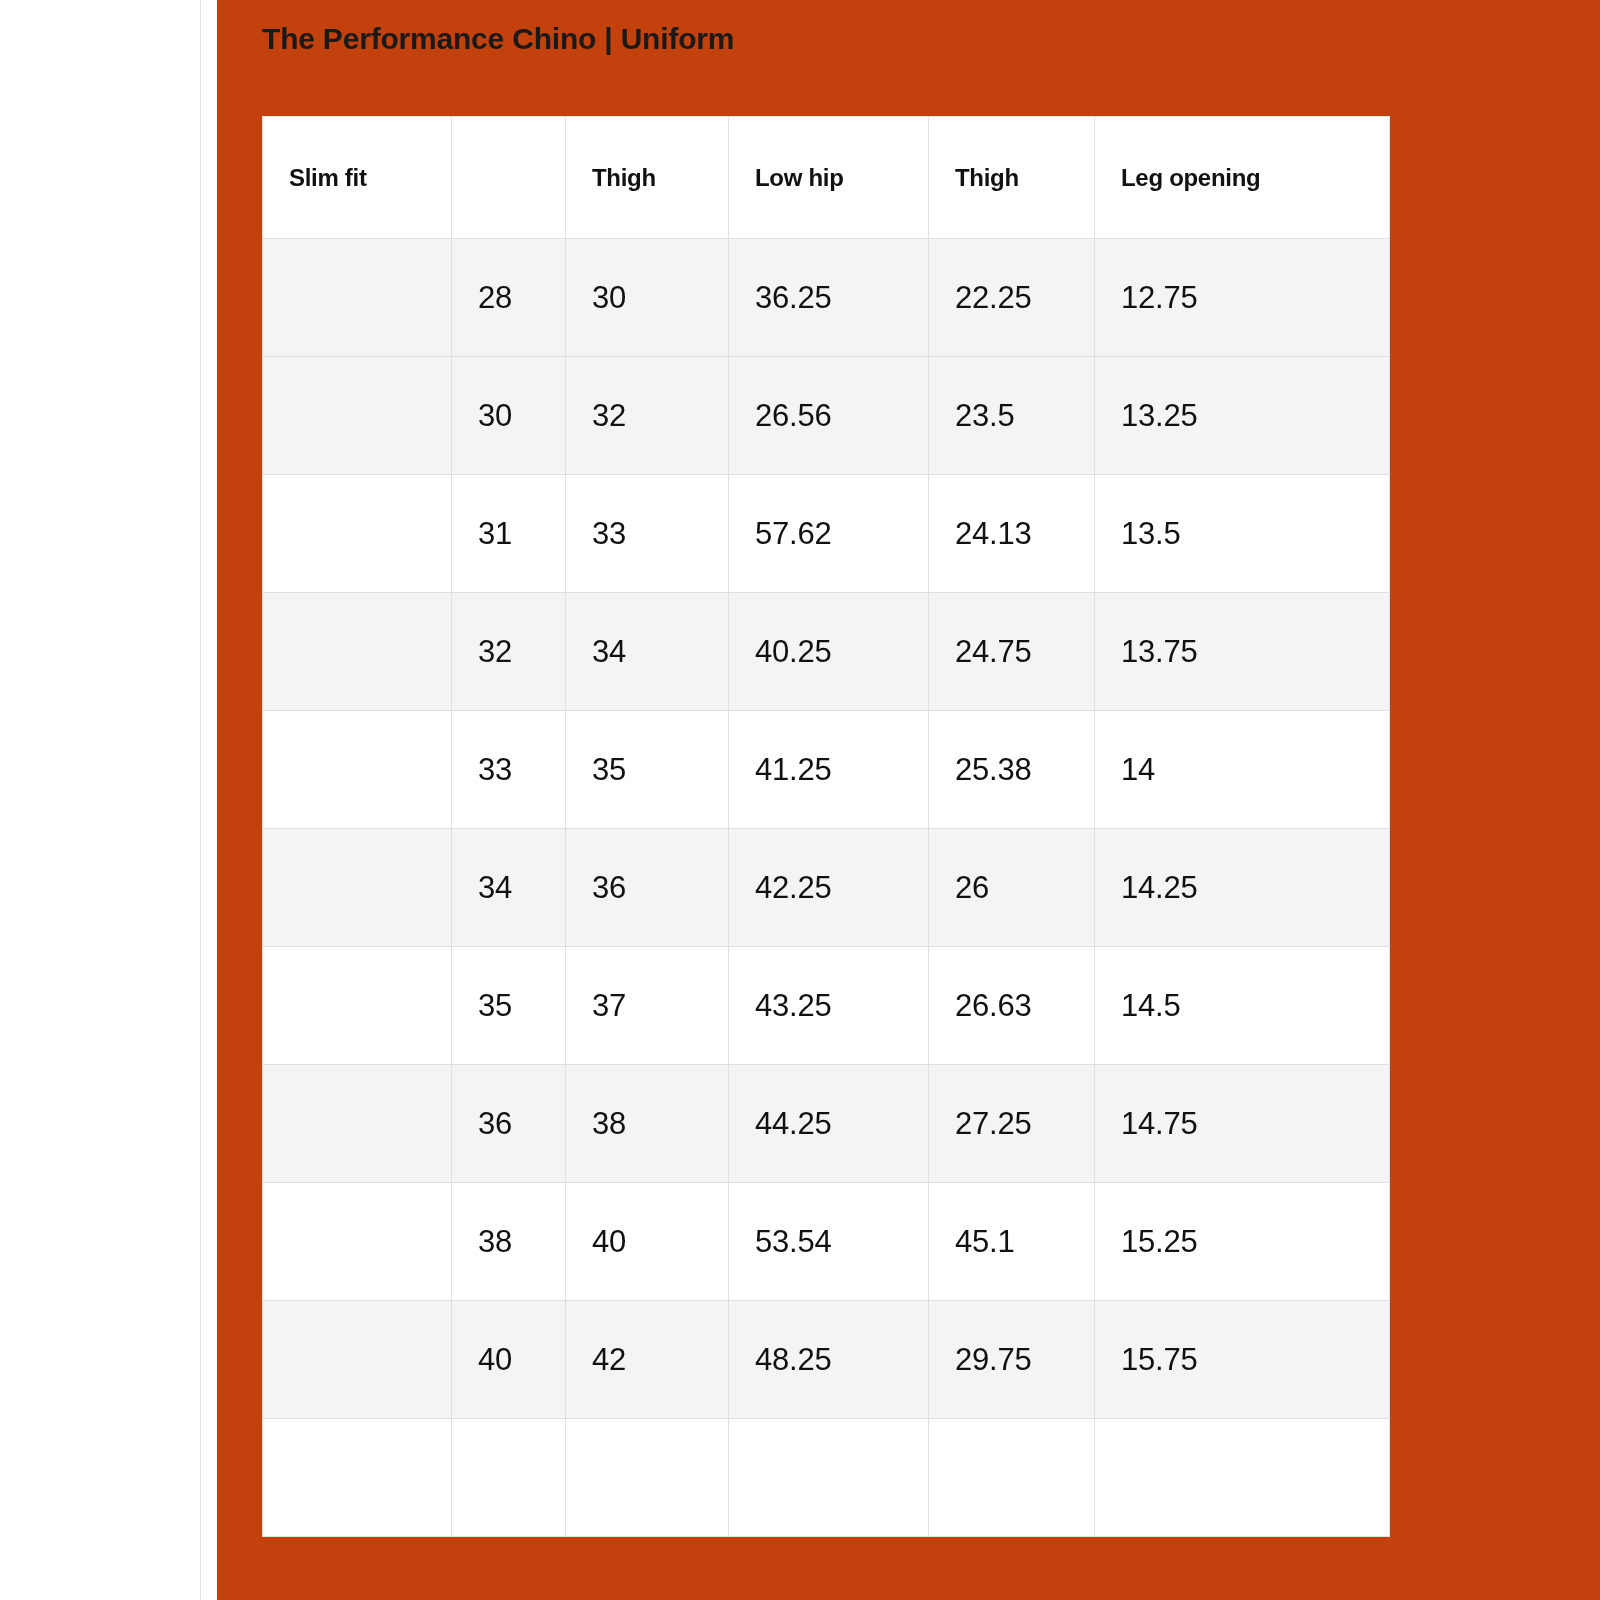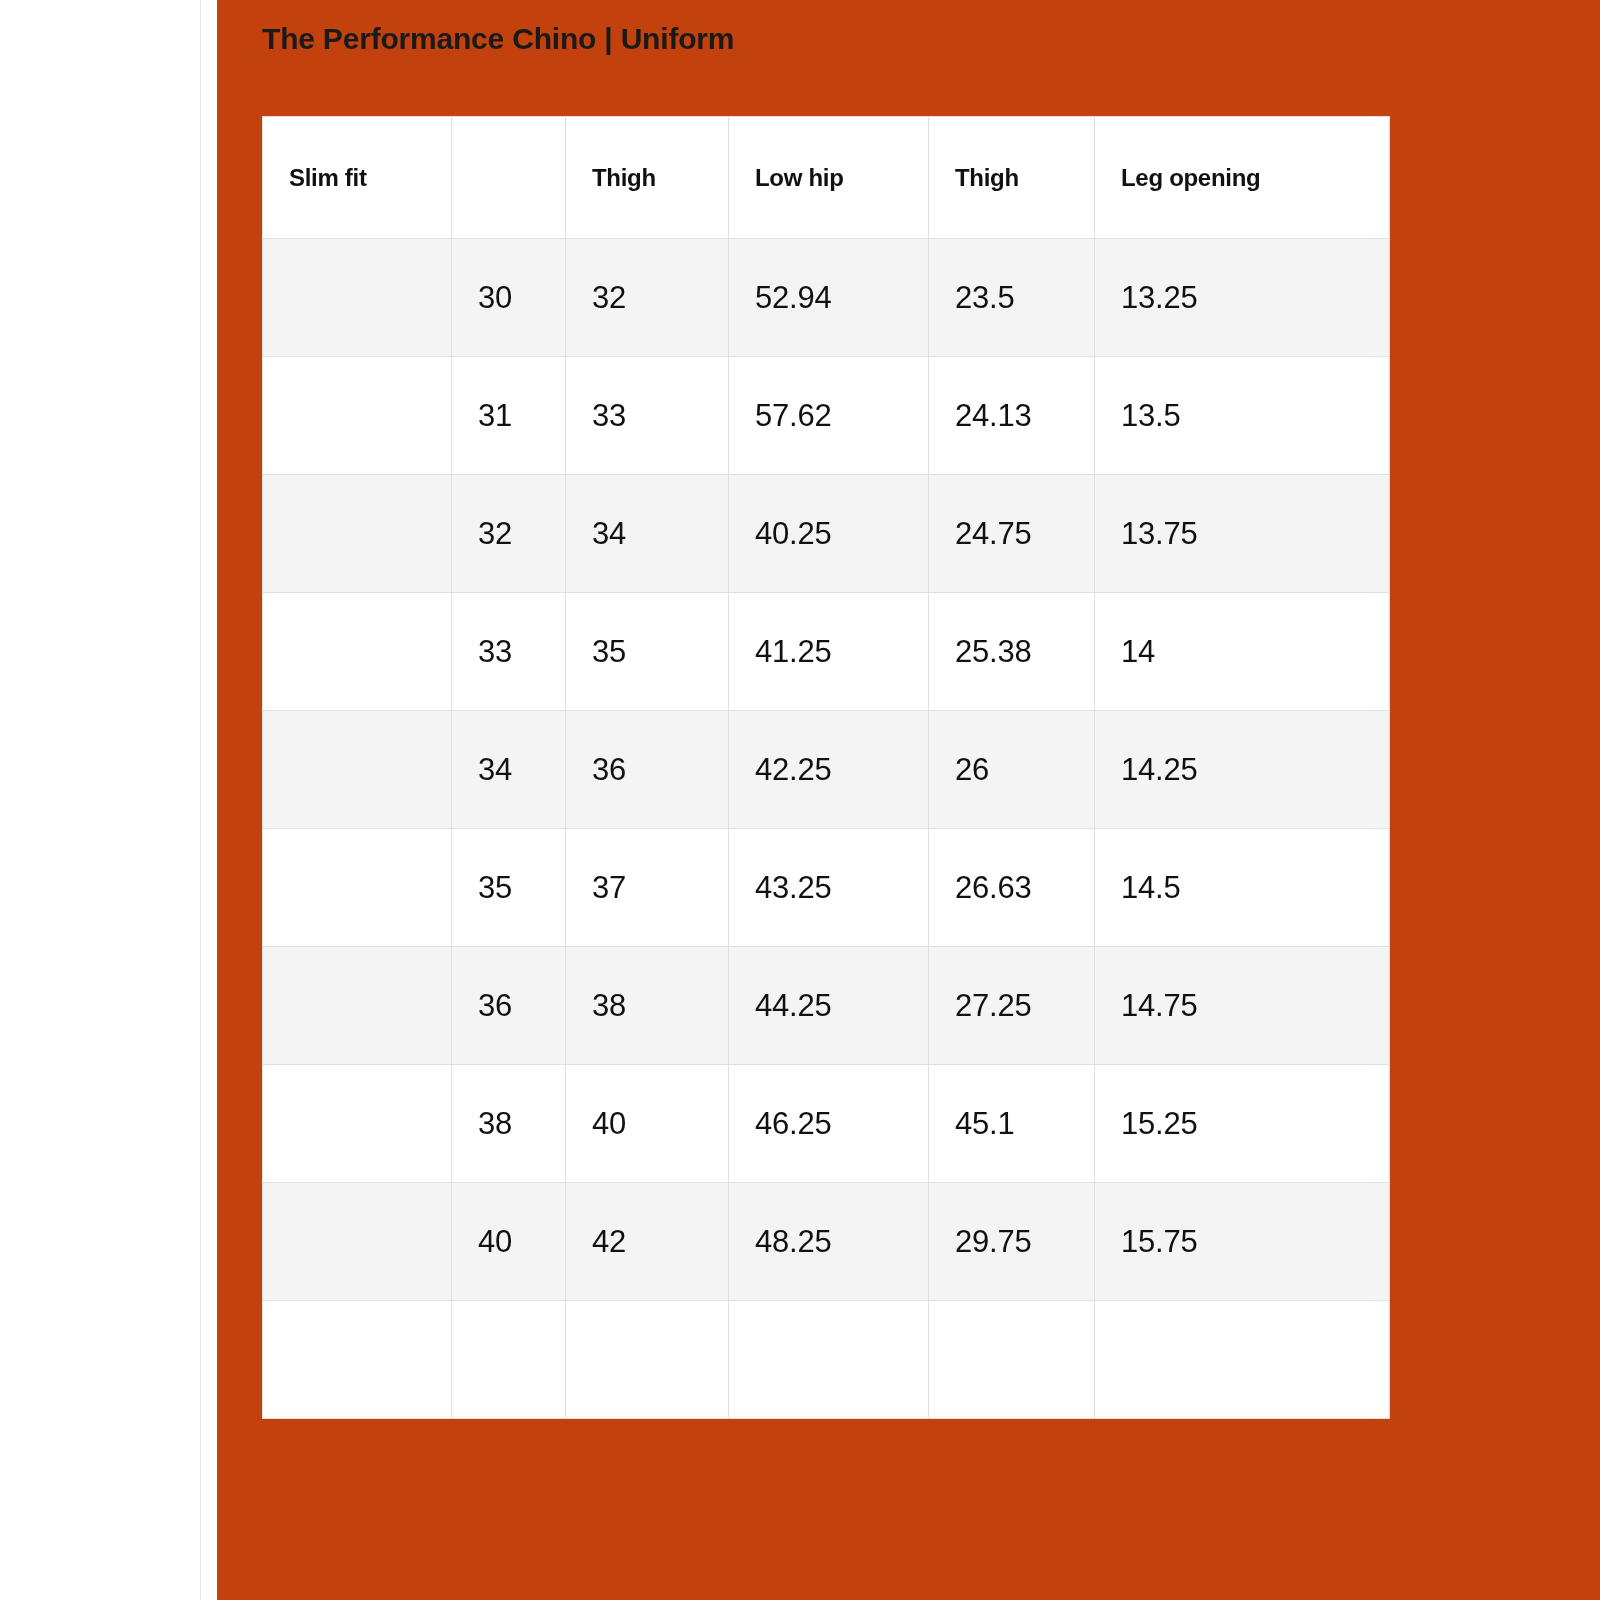--- a/index.html
+++ b/index.html
@@ -124,23 +124,31 @@
             <th></th>
             <th>Thigh</th>
             <th>Low hip</th>
             <th>Thigh</th>
             <th>Leg opening</th>
           </tr>
         </thead>
         <tbody>
           <tr class="shaded">
             <td></td>
+            <td>28</td>
+            <td>30</td>
+            <td>36.25</td>
+            <td>22.25</td>
+            <td>12.75</td>
+          </tr>
+          <tr class="shaded">
+            <td></td>
             <td>30</td>
             <td>32</td>
-            <td>52.94</td>
+            <td>26.56</td>
             <td>23.5</td>
             <td>13.25</td>
           </tr>
           <tr class="plain">
             <td></td>
             <td>31</td>
             <td>33</td>
             <td>57.62</td>
             <td>24.13</td>
             <td>13.5</td>
@@ -182,21 +190,21 @@
             <td>36</td>
             <td>38</td>
             <td>44.25</td>
             <td>27.25</td>
             <td>14.75</td>
           </tr>
           <tr class="plain">
             <td></td>
             <td>38</td>
             <td>40</td>
-            <td>46.25</td>
+            <td>53.54</td>
             <td>45.1</td>
             <td>15.25</td>
           </tr>
           <tr class="shaded">
             <td></td>
             <td>40</td>
             <td>42</td>
             <td>48.25</td>
             <td>29.75</td>
             <td>15.75</td>

